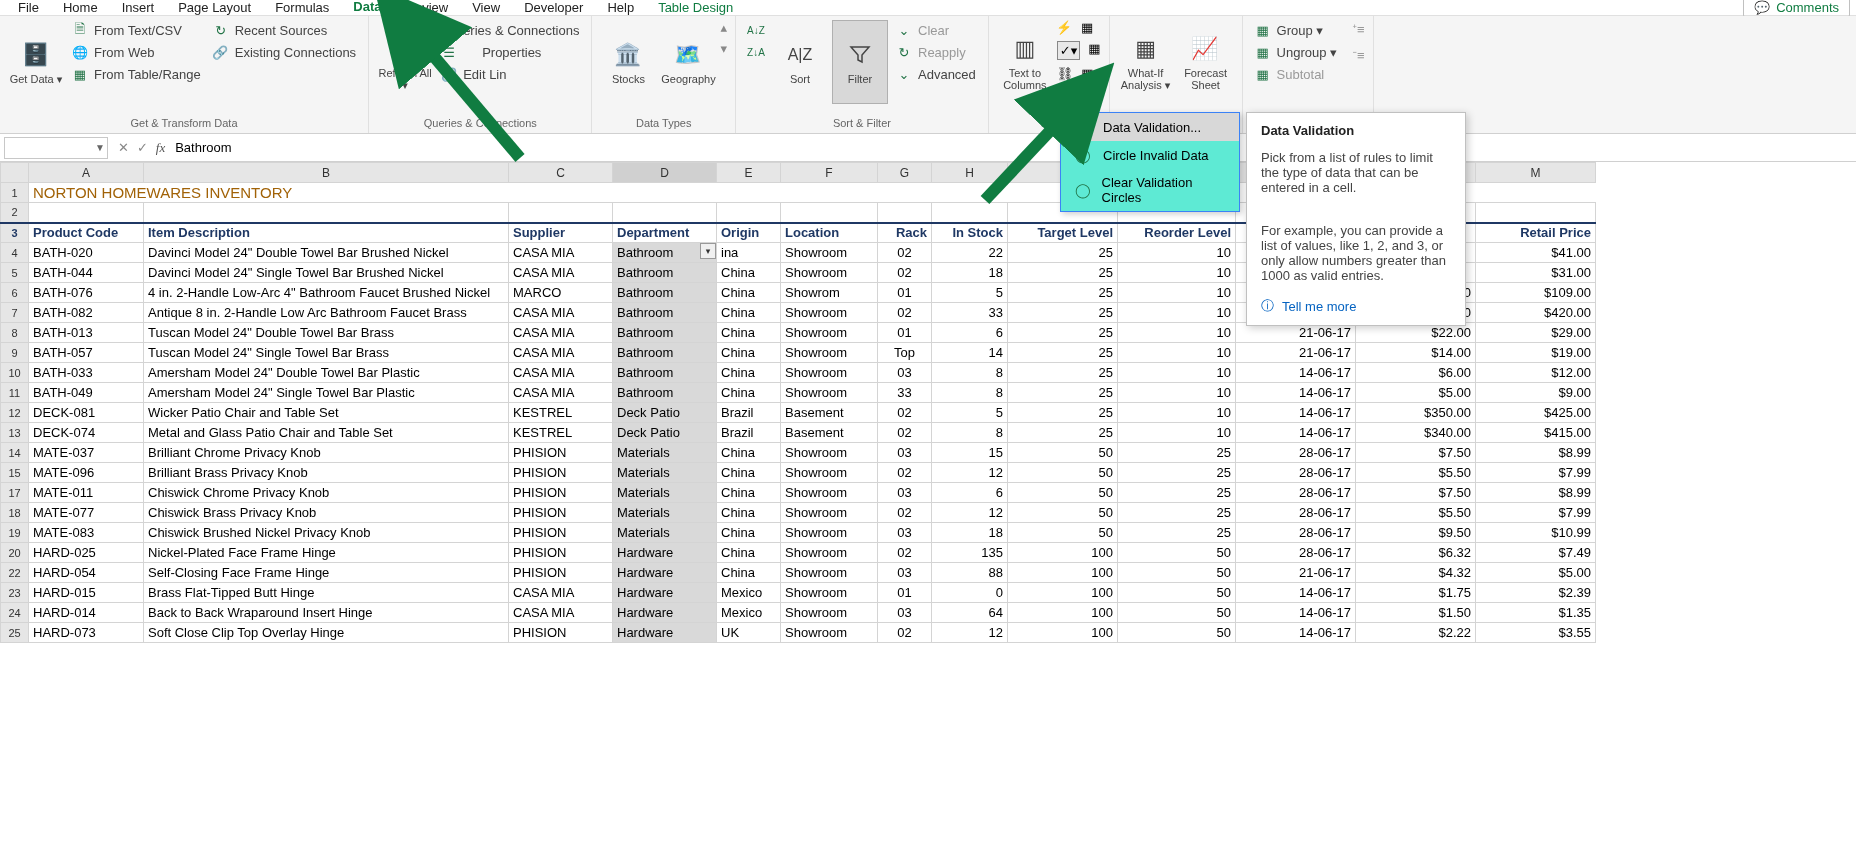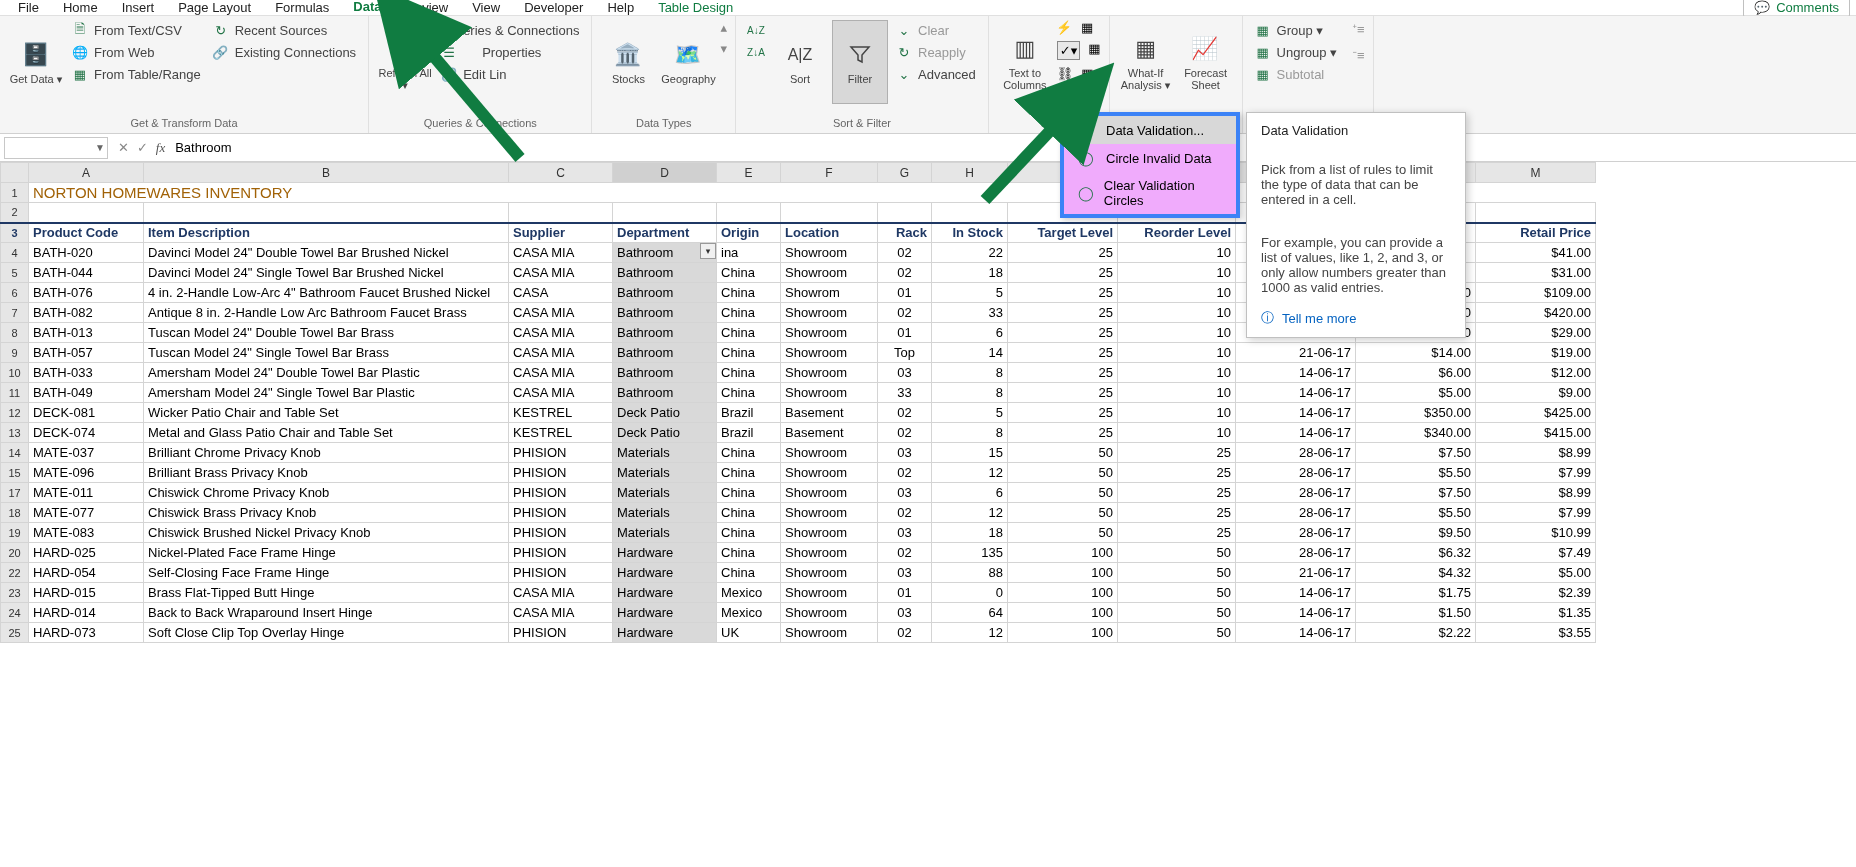--- a/index.html
+++ b/index.html
@@ -34,26 +34,26 @@
 thead th{background:#e6e6e6;font-weight:400;color:#333;text-align:center;font-size:12px;position:sticky;top:0}
 thead th.sel{background:#d0d0d0}
 .rowhdr{background:#e6e6e6;text-align:center;width:28px;font-size:11px;color:#333}
 .title-cell{font-size:15px;font-weight:400;color:#a16207;border:none}
 .underline-row td{border-bottom:2px solid #1f3864}
 .hdr-row td{color:#1f3864;font-weight:600}
 .dept-cell{background:#d9d9d9}
 .num{text-align:right}
 .ctr{text-align:center}
 .dd-btn{position:absolute;width:16px;height:16px;border:1px solid #999;background:#f0f0f0;font-size:9px;display:flex;align-items:center;justify-content:center;color:#333}
-.dv-menu{position:absolute;background:#f0abfc;border:4px solid #3b82f6;box-shadow:2px 2px 6px rgba(0,0,0,.2);z-index:50}
+.dv-menu{position:absolute;background:#5eead4;border:1px solid #3b82f6;box-shadow:2px 2px 6px rgba(0,0,0,.2);z-index:50}
 .dv-item{display:flex;align-items:center;gap:10px;padding:6px 14px;font-size:13px;cursor:pointer}
 .dv-item.hover{background:#d8d8d8}
 .dv-item .ic{width:18px;color:#217346;font-size:14px}
 .tooltip{position:absolute;background:#fff;border:1px solid #c0c0c0;box-shadow:2px 2px 8px rgba(0,0,0,.2);padding:10px 14px;width:220px;z-index:50;font-size:12px;color:#444}
-.tooltip .tt-title{font-weight:400;margin-bottom:24px;color:#222}
+.tooltip .tt-title{font-weight:700;margin-bottom:12px;color:#222}
 .tooltip .tt-more{color:#0563c1;margin-top:14px;display:flex;gap:8px;align-items:center}
 .arrow{position:absolute;z-index:60}
 .arrow svg{overflow:visible}
 .colA{width:115px}.colB{width:365px}.colC{width:104px}.colD{width:104px}.colE{width:64px}.colF{width:97px}.colG{width:54px}.colH{width:76px}.colI{width:110px}.colJ{width:118px}.colK{width:120px}.colL{width:120px}.colM{width:120px}
 </style>
 </head>
 <body>
 
 <div class="menubar">
   <div class="tab">File</div>
@@ -399,21 +399,21 @@
           <td class="num">25</td>
           <td class="num">10</td>
           <td class="num"></td>
           <td class="num"></td>
           <td class="num">$31.00</td>
         </tr>
         <tr>
           <td class="rowhdr">6</td>
           <td>BATH-076</td>
           <td>4 in. 2-Handle Low-Arc 4" Bathroom Faucet Brushed Nickel</td>
-          <td>CASA</td>
+          <td>MARCO</td>
           <td class="dept-cell">Bathroom</td>
           <td>China</td>
           <td>Showrom</td>
           <td class="ctr">01</td>
           <td class="num">5</td>
           <td class="num">25</td>
           <td class="num">10</td>
           <td class="num">28-06-17</td>
           <td class="num">$87.00</td>
           <td class="num">$109.00</td>

